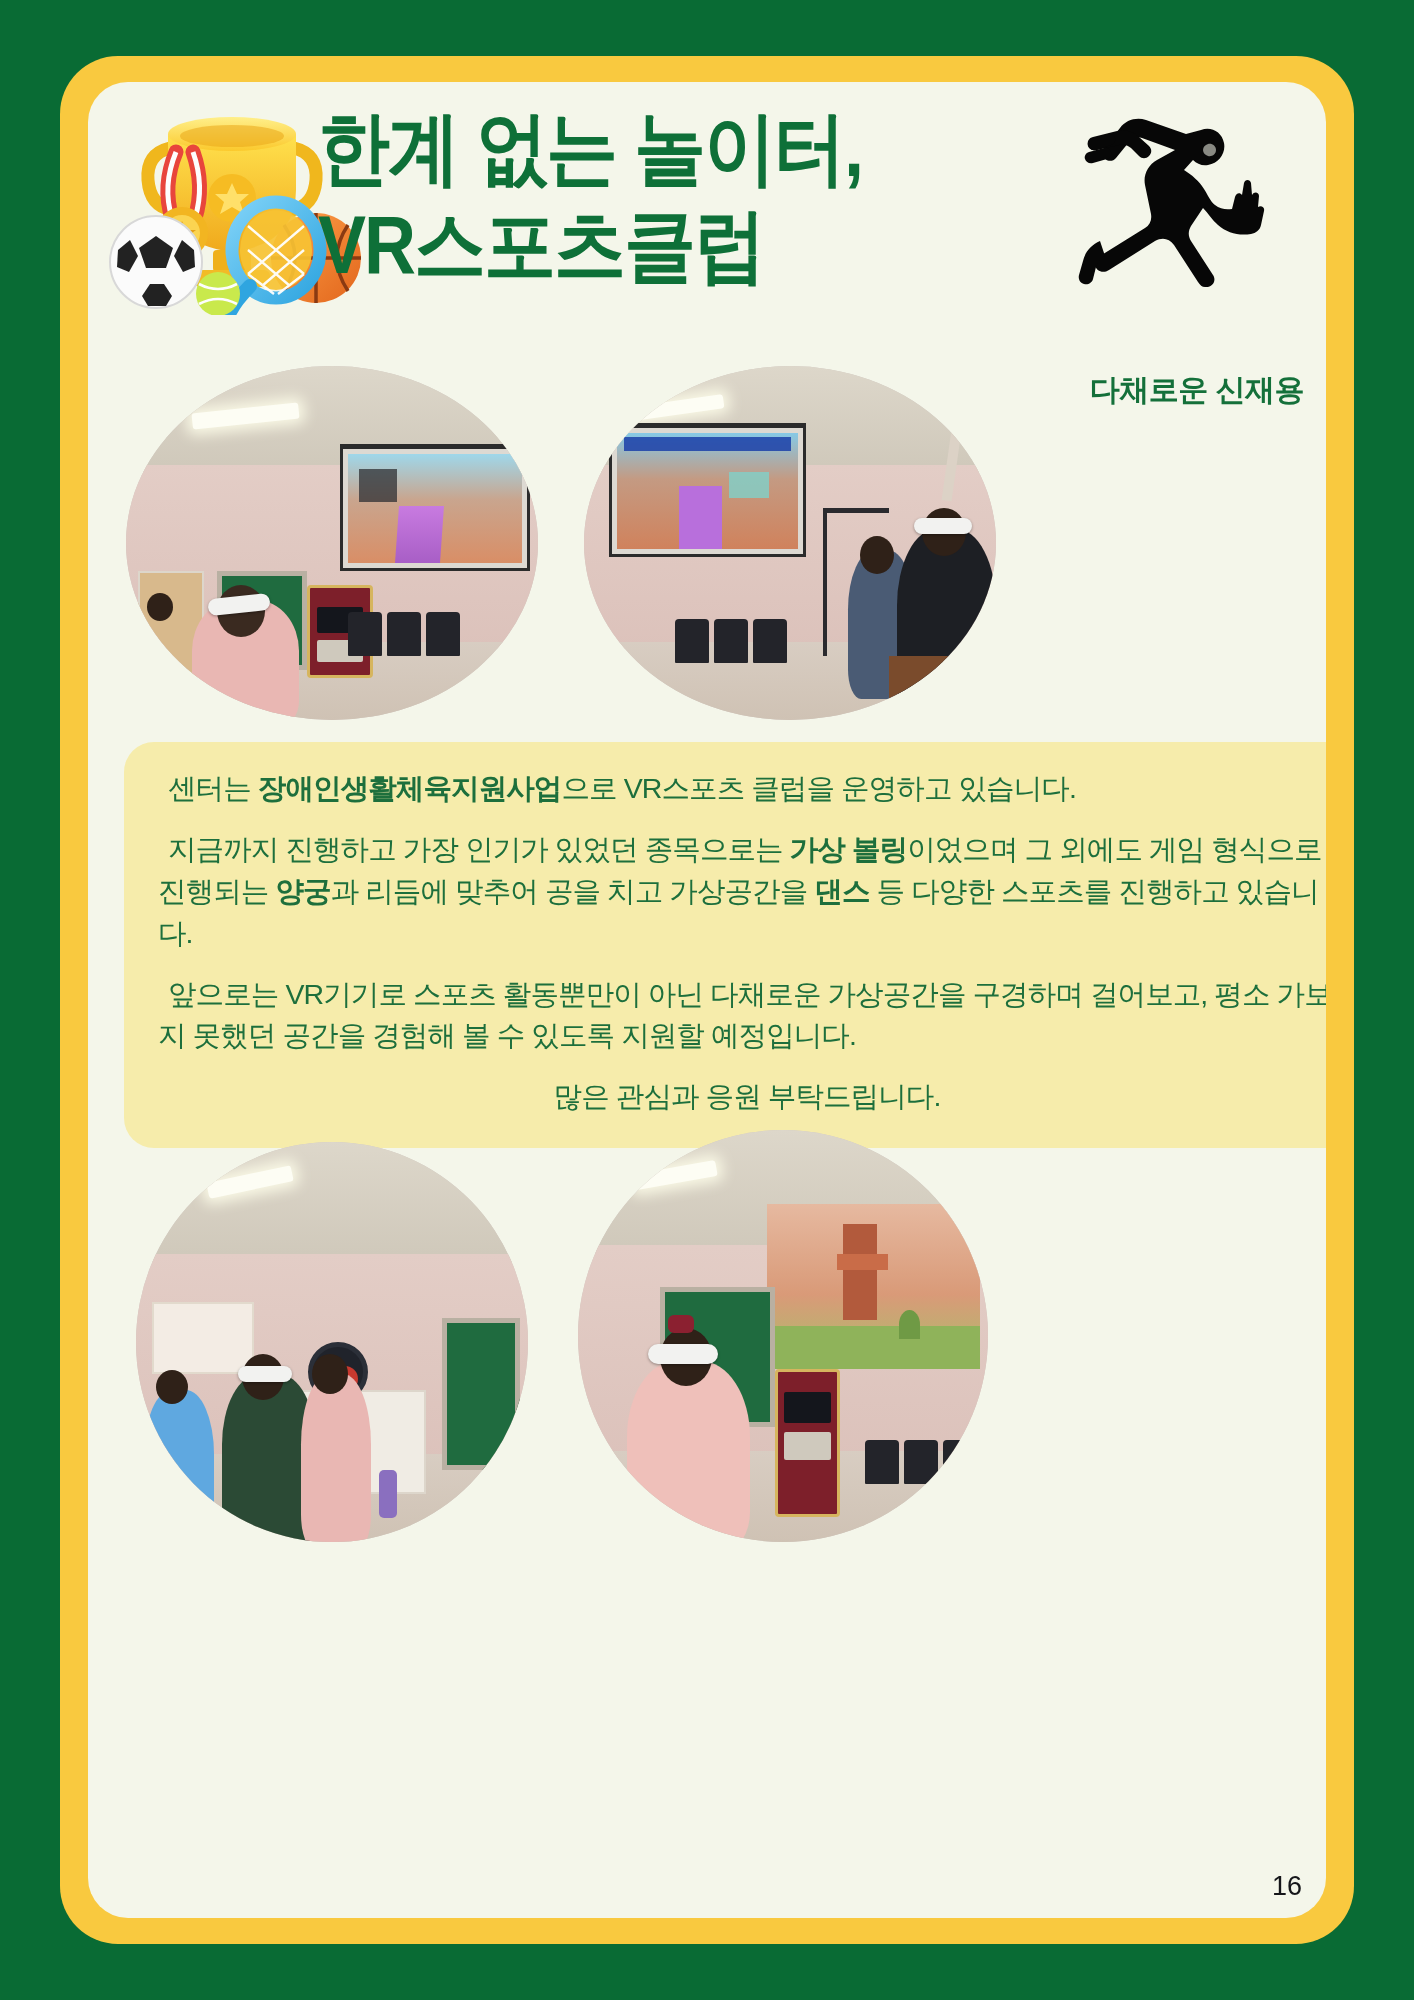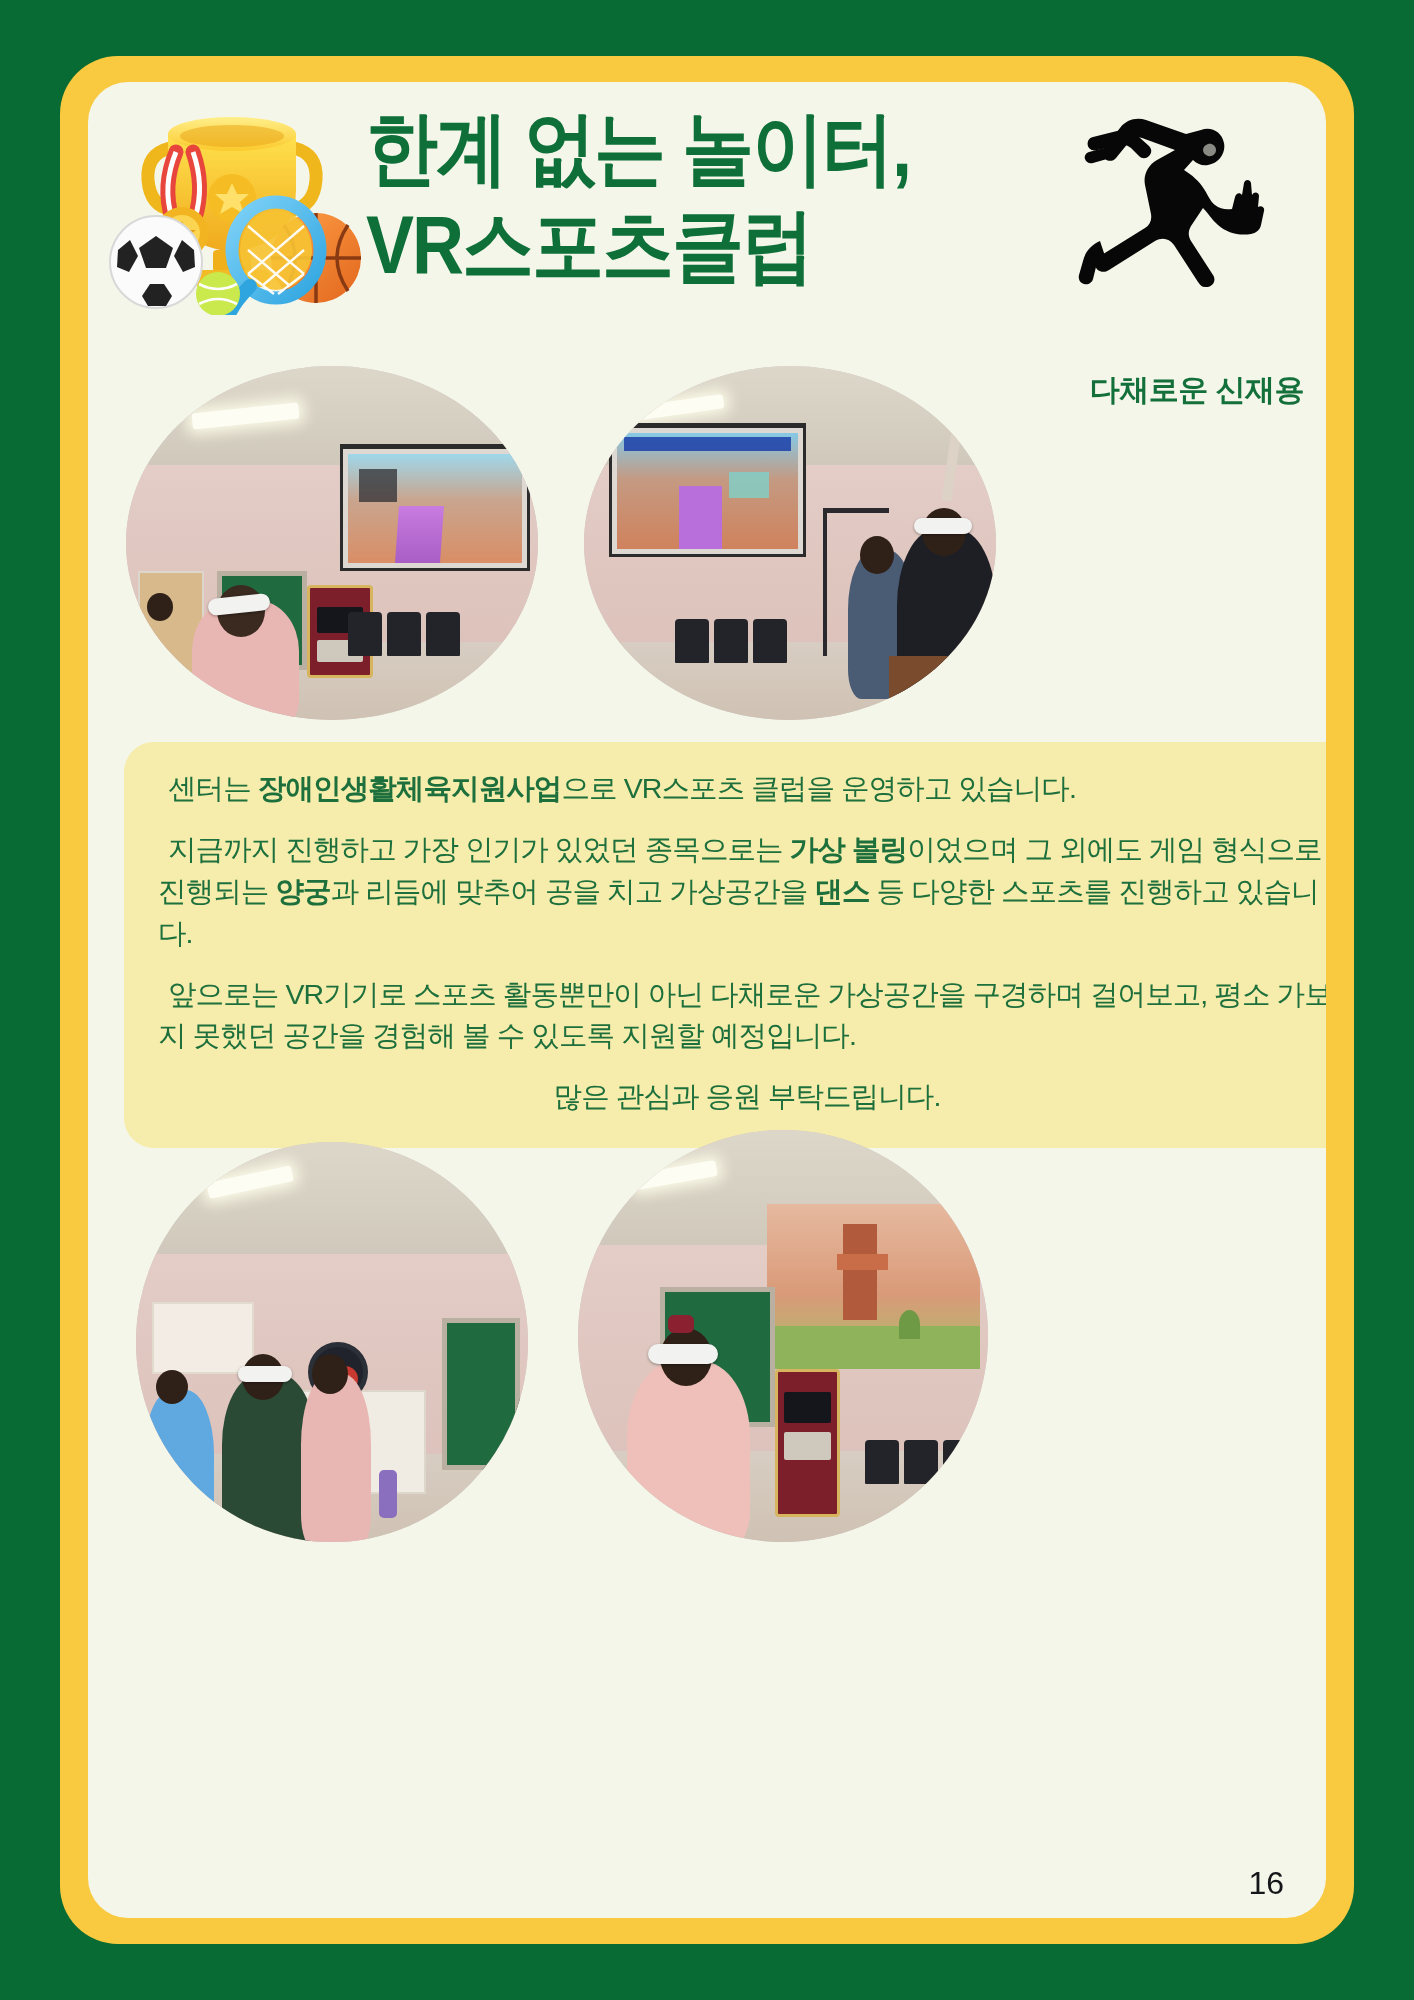--- a/index.html
+++ b/index.html
@@ -32,21 +32,21 @@
 
   
   .header { position:absolute; left:0; top:0; width:100%; height:320px; }
 
   .sports-art {
     position:absolute; left:10px; top:8px; width:265px; height:225px;
   }
   .sports-art svg { width:100%; height:100%; display:block; }
 
   .title-block {
-    position:absolute; left:230px; top:20px; width:600px;margin-left:48px;
+    position:absolute; left:230px; top:20px; width:600px;
   }
   .title-line {
     font-family:"Liberation Sans", sans-serif;
     font-weight:bold;
     font-size:72px;
     line-height:1.15;
     color:#0e7038;
     letter-spacing:-2px;
     white-space:nowrap;
     transform:scaleY(1.12);
@@ -117,22 +117,22 @@
     letter-spacing:-0.9px;
     margin-bottom:19px;
     text-indent:10px;
   }
   .para:last-child { margin-bottom:0; }
   .para b { font-weight:bold; }
   .para.center { text-align:center; text-indent:0; }
 
   
   .page-no {
-    position:absolute; right:42px; bottom:16px;
-    font-size:32px; color:#15161a; font-weight:normal;
+    position:absolute; right:24px; bottom:16px;
+    font-size:27px; color:#15161a; font-weight:normal;
   }
 </style>
 </head>
 <body>
 
 <div class="page-outer">
   <div class="yellow-frame"></div>
   <div class="page-inner">
 
     <div class="header">

